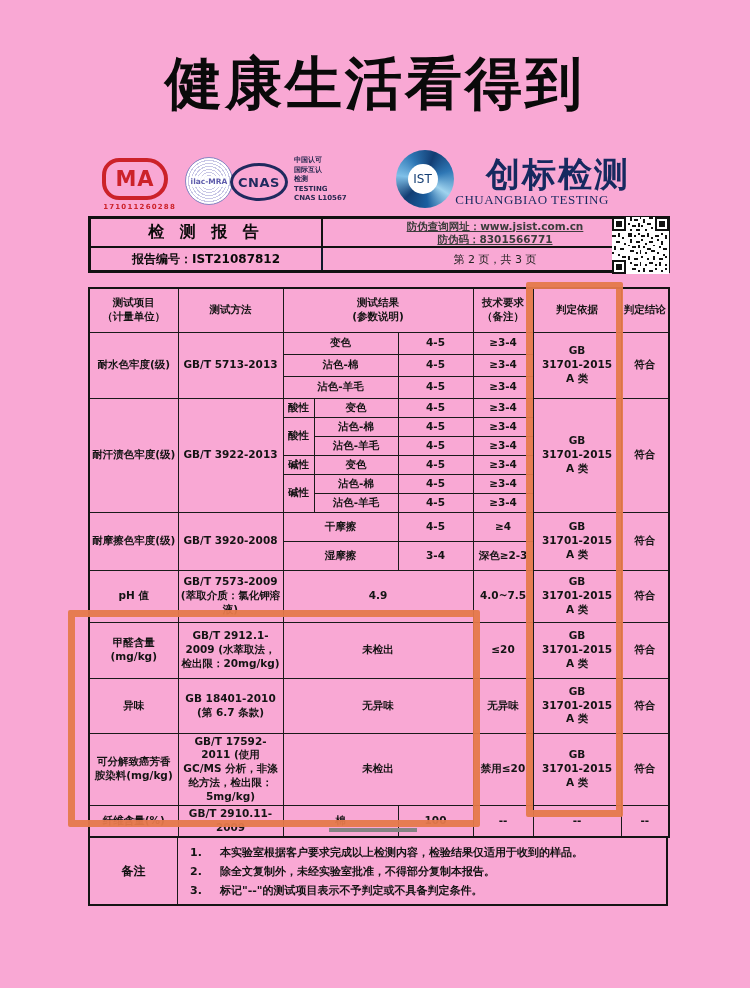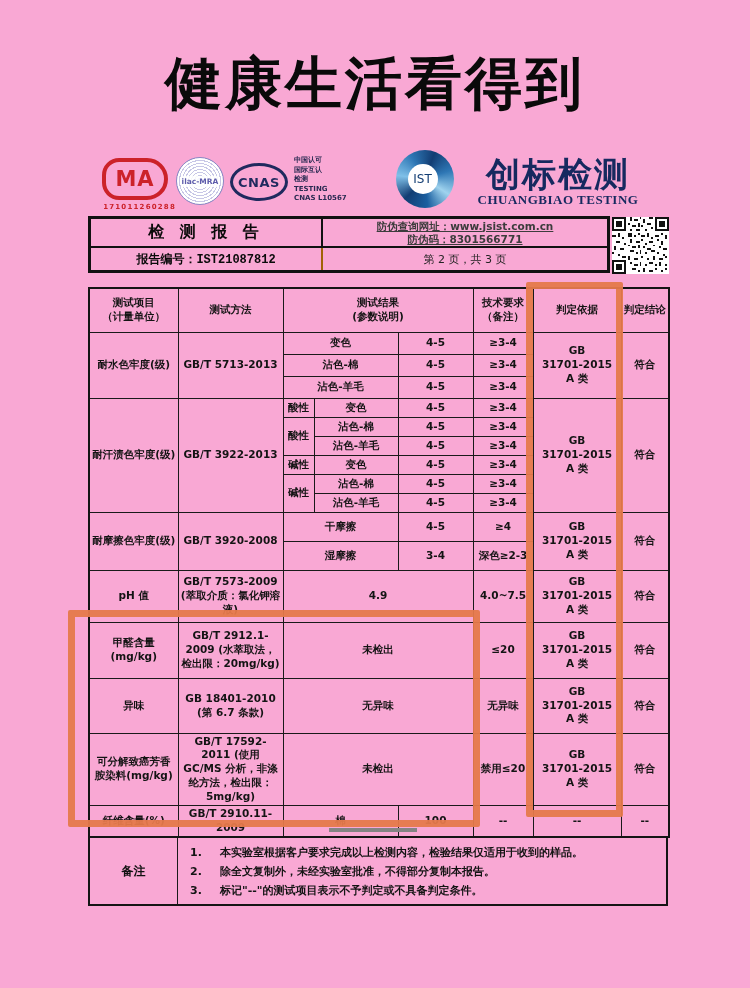--- a/index.html
+++ b/index.html
@@ -11,21 +11,21 @@
     font-size: 57px; font-weight: bold; letter-spacing: 3px; color: #0a0a0a; }
 
   
   .cma-box { position: absolute; left: 102px; top: 158px; width: 66px; height: 42px;
     border: 4px solid #cc2229; border-radius: 18px 22px 22px 18px;
     display: flex; align-items: center; justify-content: center; }
   .cma-box span { font-size: 21px; font-weight: bold; color: #cc2229; letter-spacing: 1px; }
   .cma-num { position: absolute; left: 98px; top: 203px; width: 78px; text-align: right;
     font-size: 7px; color: #cc2229; letter-spacing: 1.2px; font-weight: bold; }
 
-  .ilac-circle { position: absolute; left: 176px; top: 157px; width: 48px; height: 48px;
+  .ilac-circle { position: absolute; left: 185px; top: 157px; width: 48px; height: 48px;
     border-radius: 50%; border: 1px solid #8a88c4;
     background: repeating-radial-gradient(circle at 50% 50%, #ffffff 0 2px, #c8c7e6 2px 3px);
     display: flex; align-items: center; justify-content: center; }
   .ilac-circle span { background: rgba(255,255,255,.85); font-size: 7.5px; font-weight: bold;
     color: #5d5bab; padding: 1px 1px; letter-spacing: 0; }
 
   .cnas-oval { position: absolute; left: 230px; top: 163px; width: 58px; height: 38px;
     border: 3px solid #1f2a5e; border-radius: 50%;
     display: flex; align-items: center; justify-content: center; }
   .cnas-oval span { font-size: 13px; font-weight: bold; color: #1f2a5e; letter-spacing: 0.5px; }
@@ -35,31 +35,31 @@
 
   .ist-circle { position: absolute; left: 396px; top: 150px; width: 58px; height: 58px; border-radius: 50%;
     background: conic-gradient(from 20deg, #123d73, #2e77b5, #9fd3ee, #1a5fa0, #123d73, #7fc0e8, #2e77b5, #123d73);
     display: flex; align-items: center; justify-content: center; }
   .ist-inner { width: 30px; height: 30px; border-radius: 50%; background: #fff; margin-right: 5px;
     display: flex; align-items: center; justify-content: center;
     font-size: 12px; font-weight: normal; color: #123d73; }
 
   .brand-cn { position: absolute; left: 468px; top: 152px; width: 180px; text-align: center;
     font-size: 34px; font-weight: bold; color: #16295f; letter-spacing: 2px; }
-  .brand-en { position: absolute; left: 462px; top: 192px; width: 192px; text-align: center;
+  .brand-en { position: absolute; left: 436px; top: 192px; width: 192px; text-align: center;
     font-family: "Liberation Serif", "DejaVu Serif", serif;
-    font-size: 13px; font-weight: bold; color: #16295f; letter-spacing: 0.5px; }
-
-  
-  .rpt-header { position: absolute; left: 88px; top: 216px; width: 522px; height: 57px;
+    font-size: 13px; font-weight: normal; color: #16295f; letter-spacing: 0.5px; }
+
+  
+  .rpt-header { position: absolute; left: 88px; top: 216px; width: 582px; height: 57px;
     border: 3px solid #111; display: grid; grid-template-columns: 232px 1fr; grid-template-rows: 29px 1fr; }
   .rpt-header > div { display: flex; flex-direction: column; align-items: center; justify-content: center; }
   .rh-a { border-right: 2px solid #111; border-bottom: 2px solid #111; }
   .rh-b { border-bottom: 2px solid #111; }
-  .rh-c { border-right: 2px solid #a16207; font-family: Liberation Mono, monospace; }
+  .rh-c { border-right: 2px solid #0f172a; }
   .rh-title { font-size: 16px; font-weight: bold; letter-spacing: 5px; color: #0a0a0a; }
   .rh-anti { font-size: 10.5px; font-weight: bold; color: #3c3c3c; line-height: 13px; text-decoration: underline; }
   .rh-no { font-size: 12px; font-weight: bold; color: #0a0a0a; }
   .rh-page { font-size: 11px; color: #222; font-weight: 500; text-align: center; }
 
   .qr { position: absolute; left: 612px; top: 217px; width: 57px; height: 57px; }
 
   
   table.main { position: absolute; left: 88px; top: 287px; width: 580px;
     border-collapse: collapse; table-layout: fixed; border: 2px solid #151515; }

